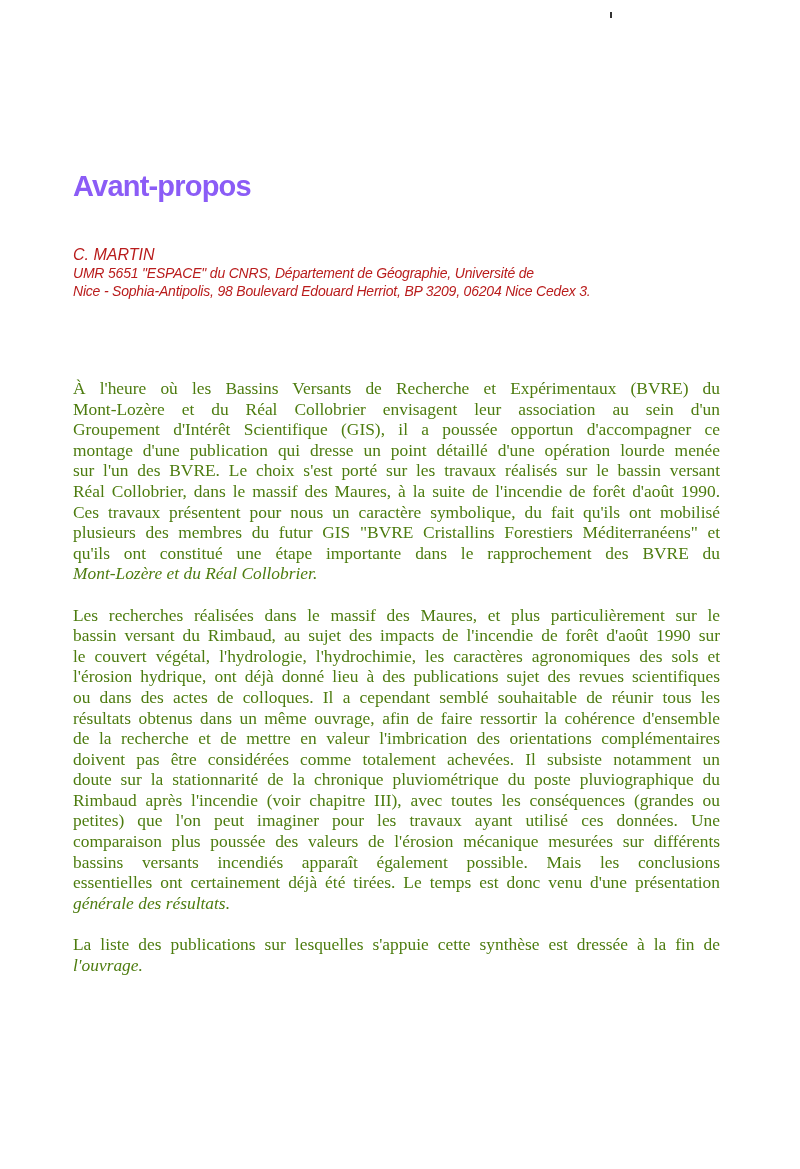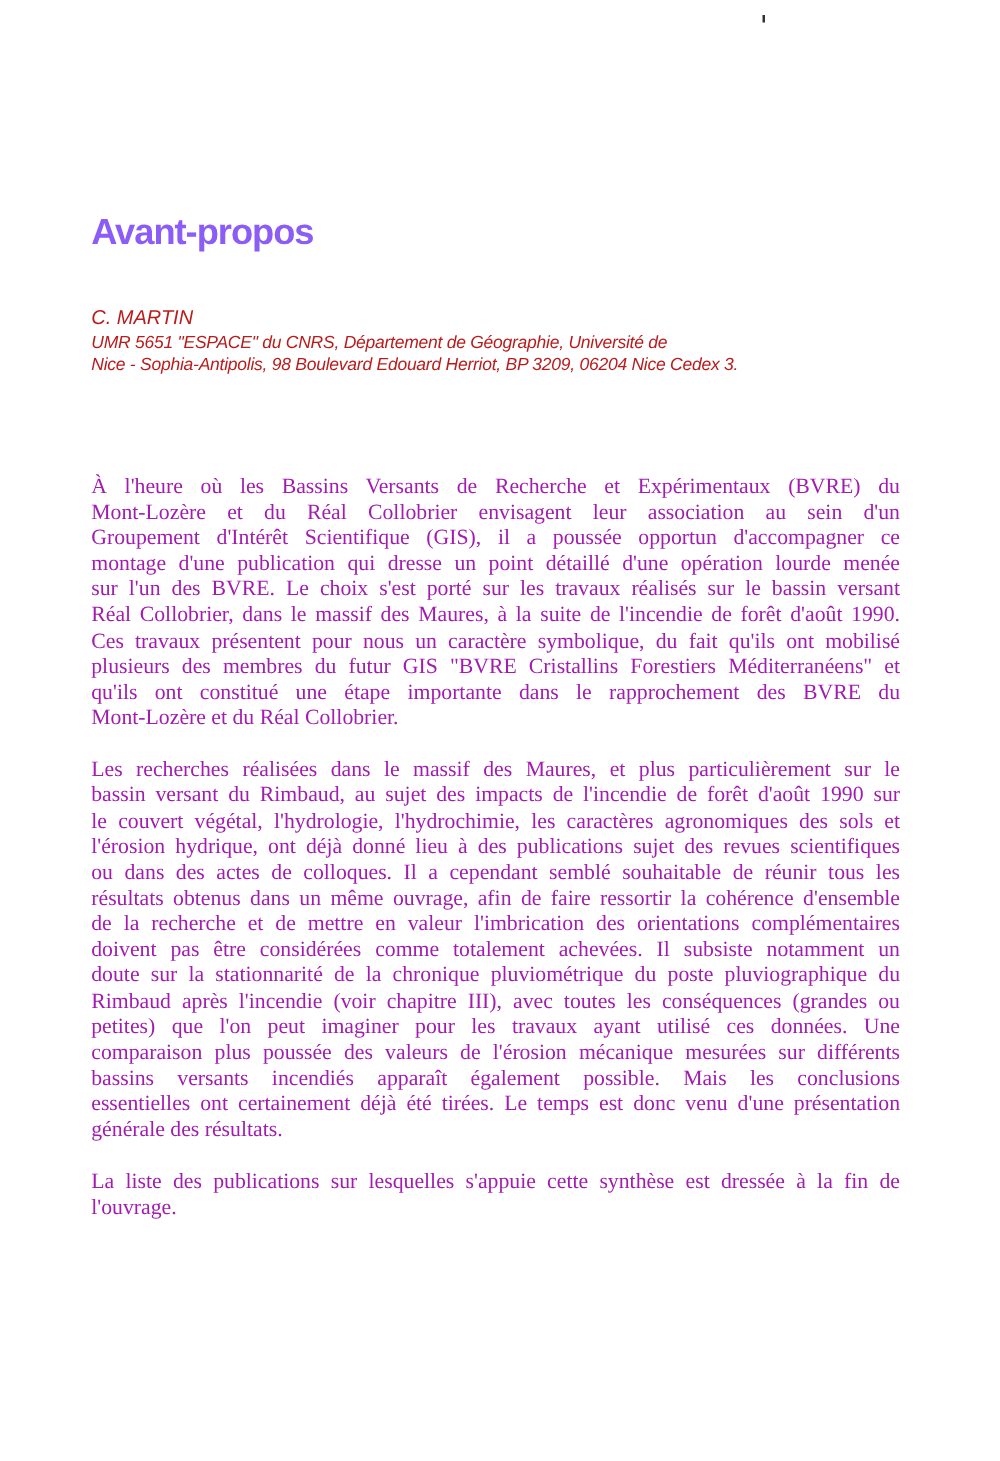--- a/index.html
+++ b/index.html
@@ -2,24 +2,24 @@
 <html><head>
   <meta charset="utf-8">
   <style>
     html, body { margin: 0; padding: 0; background: #ffffff; }
     body { width: 800px; height: 1169px; position: relative; overflow: hidden; color: #111; }
     .speck { position: absolute; left: 610px; top: 12px; width: 2px; height: 6px; background: #333; }
     .title { position: absolute; left: 73px; top: 170px; font-family: "Liberation Sans", sans-serif; font-weight: bold; font-size: 29px; letter-spacing: -0.8px; color: #8b5cf6; margin: 0; }
     .author-block { position: absolute; left: 73px; top: 245px; font-family: "Liberation Sans", sans-serif; font-style: italic; color: #b91c1c; }
     .author { font-size: 16px; line-height: 19px; }
     .affil { font-size: 14px; line-height: 18px; letter-spacing: -0.2px; }
-    .body { position: absolute; left: 73px; top: 378px; width: 647px; font-family: "Liberation Serif", serif; font-size: 17.4px; line-height: 20.6px; color: #a21caf; }
+    .body { position: absolute; left: 73px; top: 378px; width: 647px; font-family: "Liberation Serif", serif; font-size: 17.4px; line-height: 20.6px; color: #4d7c0f; }
     .body p { margin: 0 0 20.6px 0; text-align: justify; }
     .line { display: block; text-align: justify; text-align-last: justify; white-space: nowrap; }
-    .line.last { text-align-last: left; }
+    .line.last { text-align-last: left; font-style: italic; }
   </style>
 </head>
 <body>
 
 <div class="speck"></div>
 
 <h1 class="title">Avant-propos</h1>
 
 <div class="author-block">
   <div class="author">C. MARTIN</div>

